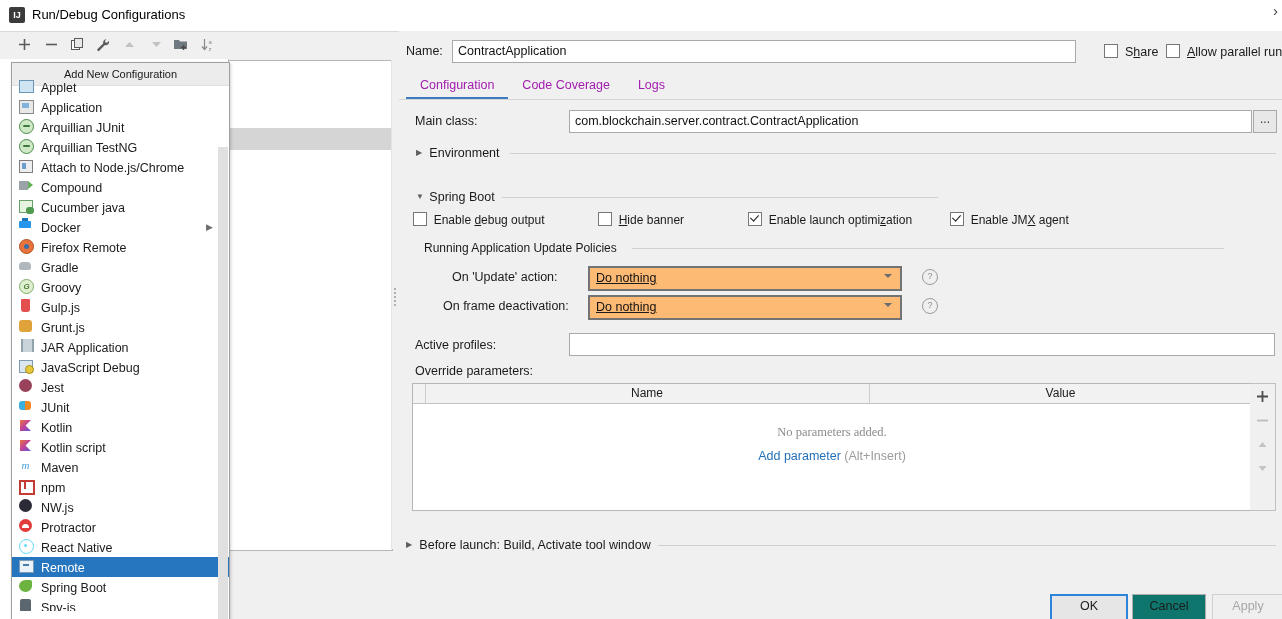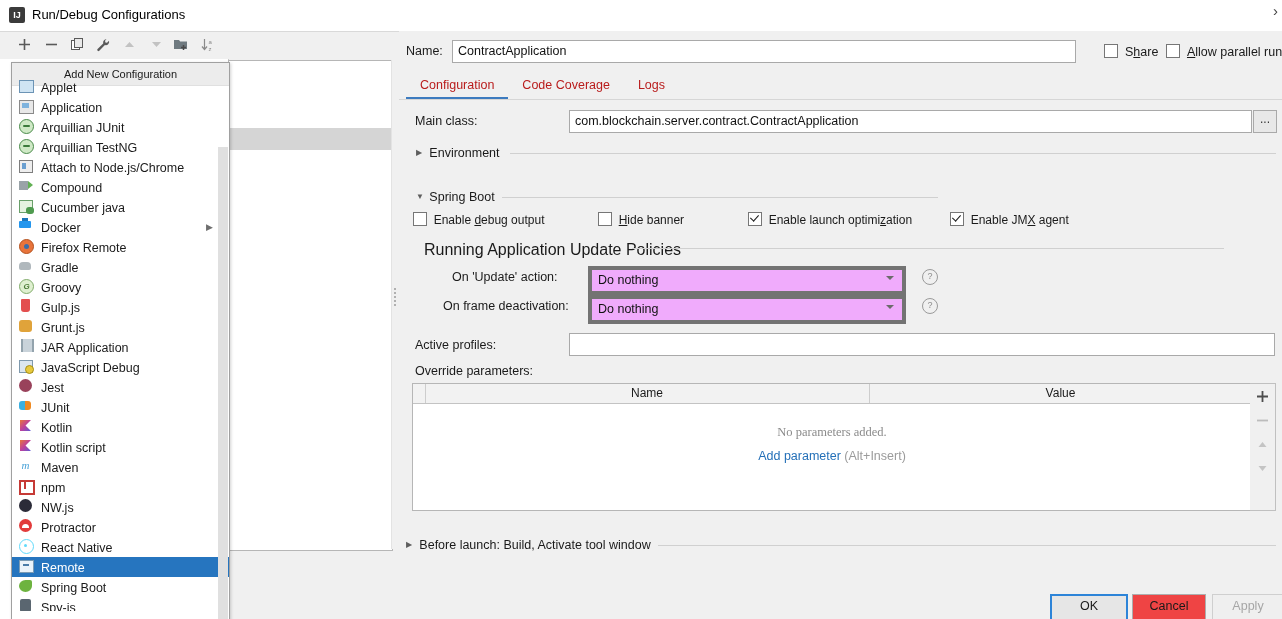--- a/index.html
+++ b/index.html
@@ -59,21 +59,21 @@
   #name-input span{display:block;padding:3px 0 0 5px;font-size:12.5px;color:#111;}
   .cbx{display:inline-block;width:12px;height:12px;border:1px solid #767676;background:#fff;vertical-align:-2px;position:relative;}
   .cbx.checked:after{content:"";position:absolute;left:3px;top:0px;width:4px;height:7px;
       border:solid #1a1a1a;border-width:0 1.6px 1.6px 0;transform:rotate(42deg);}
   #share-box{left:1104px;top:44px;font-size:12.5px;white-space:nowrap;}
   #parallel-box{left:1166px;top:44px;font-size:12.5px;white-space:nowrap;}
   .mn{text-decoration:underline;}
 
   
   #tabs{left:406px;top:74px;width:876px;height:25px;}
-  .tab{float:left;padding:0 14px;height:23px;line-height:23px;font-size:12.5px;color:#b91c1c;}
+  .tab{float:left;padding:0 14px;height:23px;line-height:23px;font-size:12.5px;color:#a21caf;}
   .tab.active{border-bottom:2px solid #3d7bbf;}
   #tab-underline{left:399px;top:99px;width:883px;height:1px;background:#d6d6d6;}
 
   
   #mainclass-label{left:415px;top:114px;font-size:12.5px;}
   #mainclass-input{left:569px;top:110px;width:681px;height:21px;background:#fff;border:1px solid #a9a9a9;}
   #mainclass-input span{display:block;padding:3px 0 0 5px;font-size:12.5px;color:#111;}
   #mainclass-browse{left:1253px;top:110px;width:22px;height:21px;background:#e8e8e8;border:1px solid #a9a9a9;
       text-align:center;line-height:17px;font-size:12px;color:#333;}
 
@@ -90,21 +90,21 @@
   
   .sbcb{top:212px;font-size:12px;white-space:nowrap;}
   #cb1{left:413px;} #cb2{left:598px;} #cb3{left:748px;} #cb4{left:950px;}
 
   #rup-row{left:424px;top:241px;width:820px;height:16px;}
   #rup-line{left:632px;top:248px;width:592px;}
 
   .fld-label{font-size:12.5px;}
   #upd-label{left:452px;top:270px;}
   #frm-label{left:443px;top:299px;}
-  .combo{width:310px;height:21px;background:#f0abfc;border:4px solid #737373;}
+  .combo{width:310px;height:21px;background:#fdba74;border:2px solid #737373;text-decoration:underline;}
   .combo span{display:block;padding:3px 0 0 6px;font-size:12.5px;color:#111;}
   .combo .arr{position:absolute;right:8px;top:6px;width:0;height:0;
       border-left:4px solid transparent;border-right:4px solid transparent;border-top:4px solid #6b6b6b;}
   #combo1{left:588px;top:266px;}
   #combo2{left:588px;top:295px;}
   .helpico{width:14px;height:14px;border-radius:50%;border:1px solid #9a9a9a;color:#8c8c8c;
       font-size:9px;line-height:13px;text-align:center;}
   #help1{left:922px;top:269px;}
   #help2{left:922px;top:298px;}
 
@@ -125,21 +125,21 @@
   #empty-add .hint{color:#9b9b9b;}
   #tbl-btns{left:1250px;top:383px;width:25px;height:126px;background:#f0f0f0;border:1px solid #c0c0c0;border-left:none;}
   .tbl-btn{width:25px;height:24px;text-align:center;line-height:24px;font-size:14px;color:#5a5a5a;}
   .tbl-btn.dim{color:#bcbcbc;}
 
   
   #bl-row{left:406px;top:538px;width:870px;height:16px;}
   #bl-line{left:658px;top:545px;width:618px;}
 
   
-  .dlgbtn{height:24px;line-height:22px;text-align:center;font-size:12.5px;background:#ef4444;border:1px solid #adadad;}
+  .dlgbtn{height:24px;line-height:22px;text-align:center;font-size:12.5px;background:#0f766e;border:1px solid #adadad;}
   #ok{left:1050px;top:594px;width:74px;border:2px solid #2d84d8;background:#e6e6e6;line-height:20px;}
   #cancel{left:1132px;top:594px;width:72px;}
   #apply{left:1212px;top:594px;width:70px;color:#a6a6a6;background:#efefef;border-color:#cfcfcf;}
 
   
   .sq{position:absolute;left:1px;top:2px;width:13px;height:11px;border:1px solid #6c94b5;background:#cfe4f3;}
   .sq2{position:absolute;left:1px;top:2px;width:13px;height:12px;border:1px solid #8a8a8a;background:#e8e8e8;}
   .sq2:after{content:"";position:absolute;left:2px;top:2px;width:7px;height:5px;background:#7fb3dd;}
   .circ{position:absolute;left:1px;top:1px;width:13px;height:13px;border-radius:50%;border:1px solid #4b8b4b;background:#cfe9c6;}
   .circ:after{content:"";position:absolute;left:3px;top:5px;width:7px;height:2px;background:#3b7a3b;border-radius:1px;}
@@ -334,21 +334,21 @@
 <div class="abs sbcb" id="cb3">
   <span class="cbx checked"></span>
   <span>&nbsp;<span>Enable launch optimi</span><span class="mn">z</span><span>ation</span></span>
 </div>
 <div class="abs sbcb" id="cb4">
   <span class="cbx checked"></span>
   <span>&nbsp;<span>Enable JM</span><span class="mn">X</span><span> agent</span></span>
 </div>
 
 <div class="abs" id="rup-row">
-  <span class="sectitle" style="font-size:16px;">Running Application Update Policies</span>
+  <span class="sectitle" style="font-size:12px;">Running Application Update Policies</span>
 </div>
 <div class="abs sepline" id="rup-line"></div>
 
 <div class="abs fld-label" id="upd-label">On 'Update' action:</div>
 <div class="abs combo" id="combo1">
   <span>Do nothing</span>
   <i class="arr"></i>
 </div>
 <div class="abs helpico" id="help1">?</div>
 

